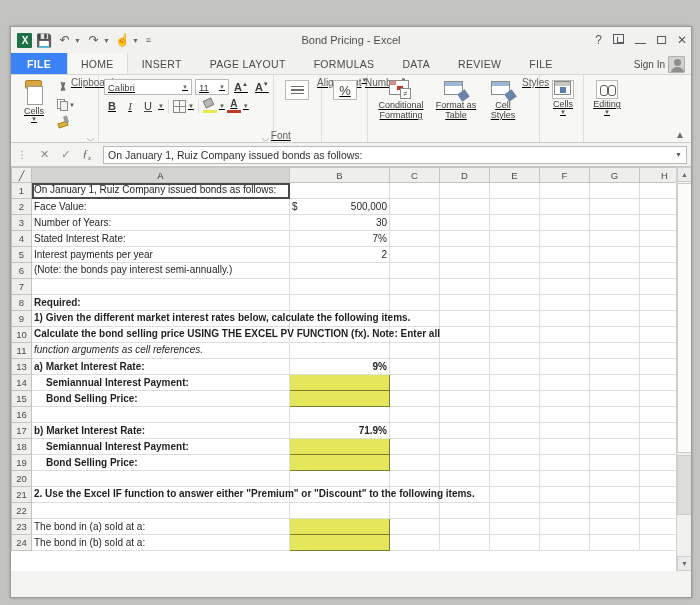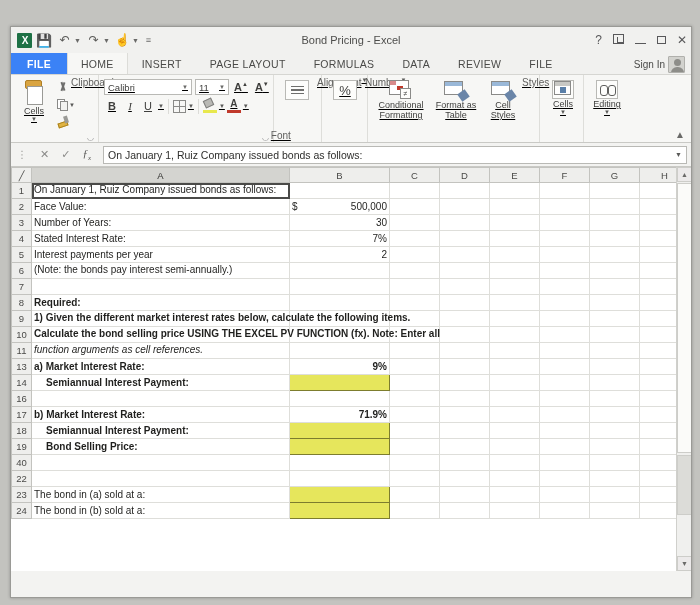--- a/index.html
+++ b/index.html
@@ -712,20 +712,31 @@
               <td class="cell b indent2">Semiannual Interest Payment:</td>
               <td class="cell b yellow"></td>
               <td class="cell"></td>
               <td class="cell"></td>
               <td class="cell"></td>
               <td class="cell"></td>
               <td class="cell"></td>
               <td class="cell"></td>
             </tr>
             <tr>
+              <td class="rowh">15</td>
+              <td class="cell b indent2">Bond Selling Price:</td>
+              <td class="cell b yellow"></td>
+              <td class="cell"></td>
+              <td class="cell"></td>
+              <td class="cell"></td>
+              <td class="cell"></td>
+              <td class="cell"></td>
+              <td class="cell"></td>
+            </tr>
+            <tr>
               <td class="rowh">16</td>
               <td class="cell"></td>
               <td class="cell"></td>
               <td class="cell"></td>
               <td class="cell"></td>
               <td class="cell"></td>
               <td class="cell"></td>
               <td class="cell"></td>
               <td class="cell"></td>
             </tr>
@@ -756,23 +767,36 @@
               <td class="cell b indent2">Bond Selling Price:</td>
               <td class="cell b yellow"></td>
               <td class="cell"></td>
               <td class="cell"></td>
               <td class="cell"></td>
               <td class="cell"></td>
               <td class="cell"></td>
               <td class="cell"></td>
             </tr>
             <tr>
-              <td class="rowh">40</td>
-              <td class="cell"></td>
-              <td class="cell"></td>
+              <td class="rowh">20</td>
+              <td class="cell"></td>
+              <td class="cell"></td>
+              <td class="cell"></td>
+              <td class="cell"></td>
+              <td class="cell"></td>
+              <td class="cell"></td>
+              <td class="cell"></td>
+              <td class="cell"></td>
+            </tr>
+            <tr>
+              <td class="rowh">21</td>
+              <td class="cell b ovf">
+                <span>2. Use the Excel IF function to answer either "Premium" or "Discount" to the following items.</span>
+              </td>
+              <td class="cell b"></td>
               <td class="cell"></td>
               <td class="cell"></td>
               <td class="cell"></td>
               <td class="cell"></td>
               <td class="cell"></td>
               <td class="cell"></td>
             </tr>
             <tr>
               <td class="rowh">22</td>
               <td class="cell"></td>

